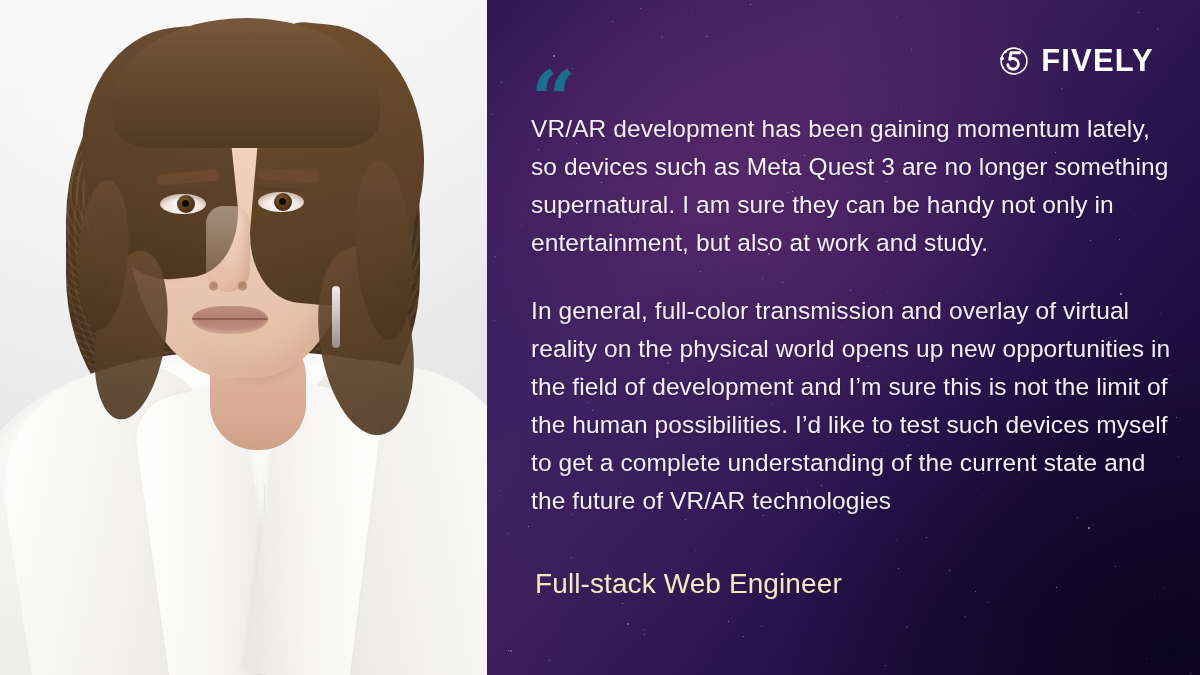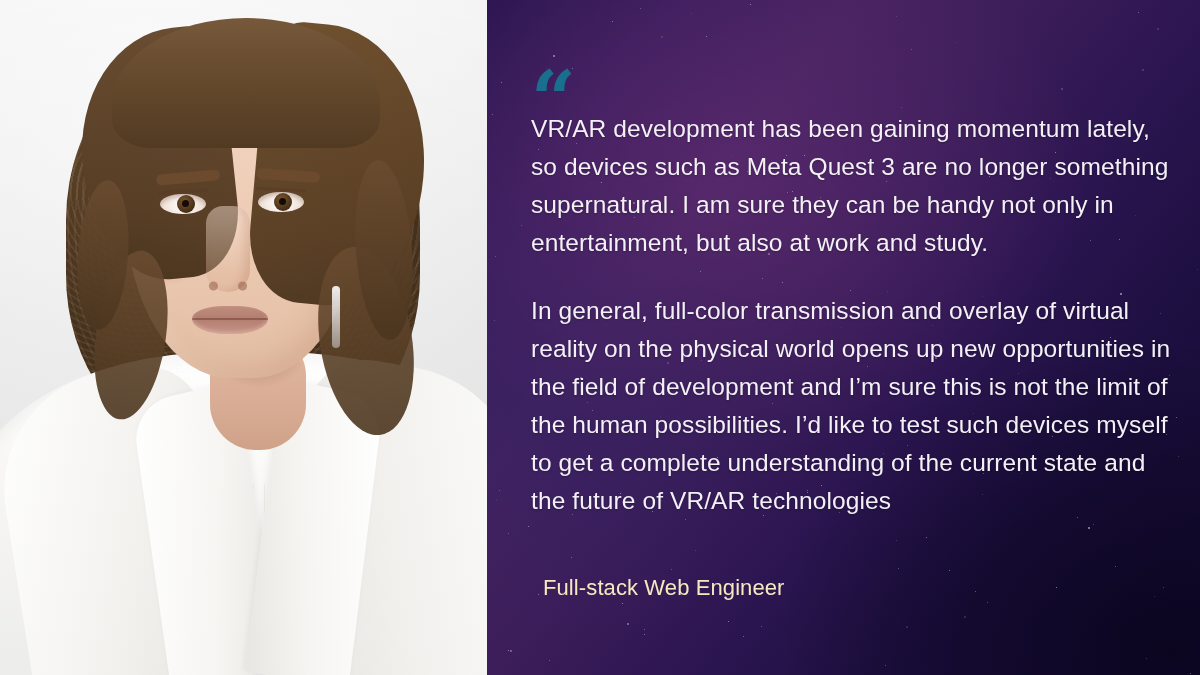--- a/index.html
+++ b/index.html
@@ -257,24 +257,24 @@
   .author-name{
     color:#f6c344;
     font-size:25px;
     font-weight:bold;
     letter-spacing:.2px;
     line-height:1.25;
     margin:0 0 7px 0;
   }
   .author-role{
     color:#f6eabd;
-    font-size:22px;
+    font-size:28px;
     letter-spacing:.1px;
     line-height:1.25;
-    margin:12px;
+    margin:4px;
   }
 </style>
 </head>
 <body>
 
 <div class="card">
 
   <div class="photo-pane">
     <div class="photo-bg"></div>
     <div class="photo-bg2"></div>
@@ -477,20 +477,30 @@
         <span class="star" style="width: 1px; height: 1px; left: 7.22%; top: 22.04%; opacity: 0.51;"></span>
         <span class="star" style="width: 1px; height: 1px; left: 29.49%; top: 87.04%; opacity: 0.34;"></span>
         <span class="star" style="width: 1px; height: 1px; left: 74.54%; top: 55.27%; opacity: 0.24;"></span>
         <span class="star" style="width: 1px; height: 1px; left: 1.94%; top: 12.19%; opacity: 0.54;"></span>
         <span class="star" style="width: 1px; height: 1px; left: 84.94%; top: 77.58%; opacity: 0.38;"></span>
         <span class="star" style="width: 1px; height: 1px; left: 41.34%; top: 41.84%; opacity: 0.56;"></span>
       </div>
 
     <div class="content">
 
+      <div class="brand">
+        <svg class="brand-mark" viewBox="0 0 64 64">
+          <circle cx="33" cy="33" r="25" fill="none" stroke="#ffffff" stroke-width="3"></circle>
+          <path d="M44 17 H27 L24.5 30 C29 27.5 35 28 38.5 31.5 C42.5 35.5 42.5 42 38.5 46 C34.5 50 28 50 24 46 C22.3 44.3 21.3 42.2 21 40" fill="none" stroke="#ffffff" stroke-width="5.5" stroke-linecap="round" stroke-linejoin="round"></path>
+          <circle cx="10" cy="28" r="3.6" fill="#ffffff"></circle>
+          <circle cx="17" cy="15" r="2.4" fill="#ffffff"></circle>
+          <circle cx="12" cy="46" r="2.2" fill="#ffffff"></circle>
+        </svg>
+        <span class="brand-word">FIVELY</span>
+      </div>
 
       <div class="quote-glyph quote-left-offset">“</div>
 
       <div class="quote-body">
         <p class="quote-para">VR/AR development has been gaining momentum lately, so devices such as Meta Quest 3 are no longer something supernatural. I am sure they can be handy not only in entertainment, but also at work and study.</p>
         <p class="quote-para">In general, full-color transmission and overlay of virtual reality on the physical world opens up new opportunities in the field of development and I’m sure this is not the limit of the human possibilities. I’d like to test such devices myself to get a complete understanding of the current state and the future of VR/AR technologies</p>
       </div>
 
       <div class="attribution">
         <div class="author-role">Full-stack Web Engineer</div>

